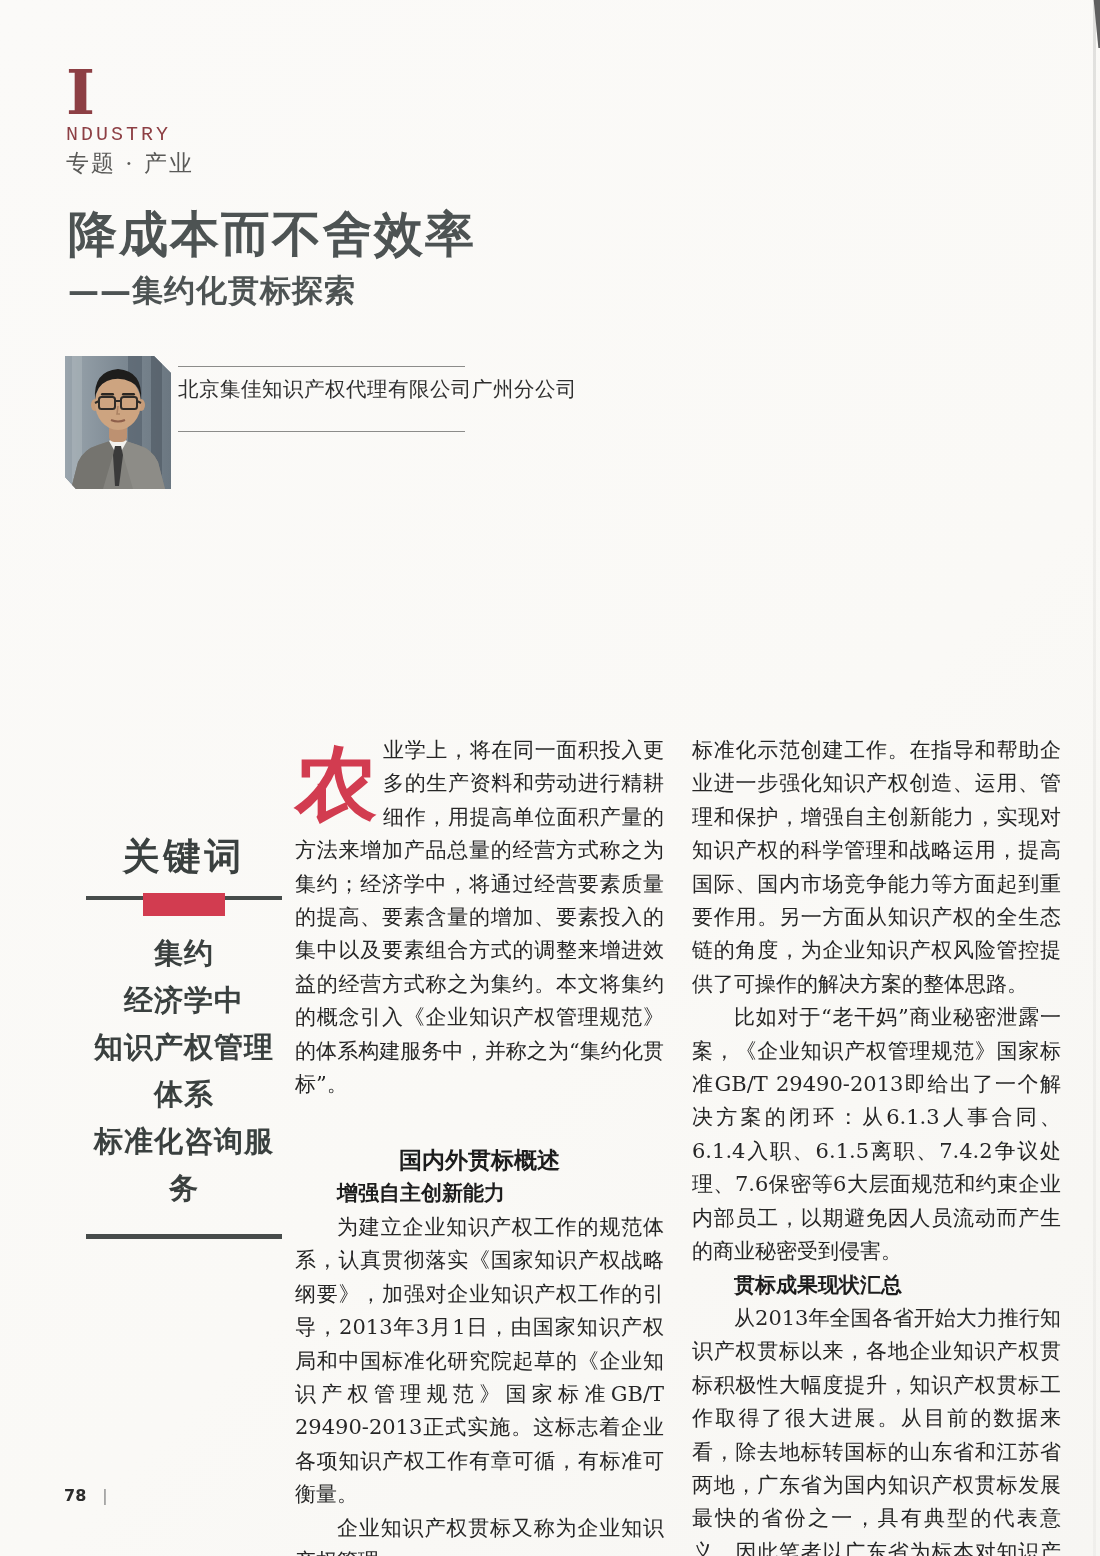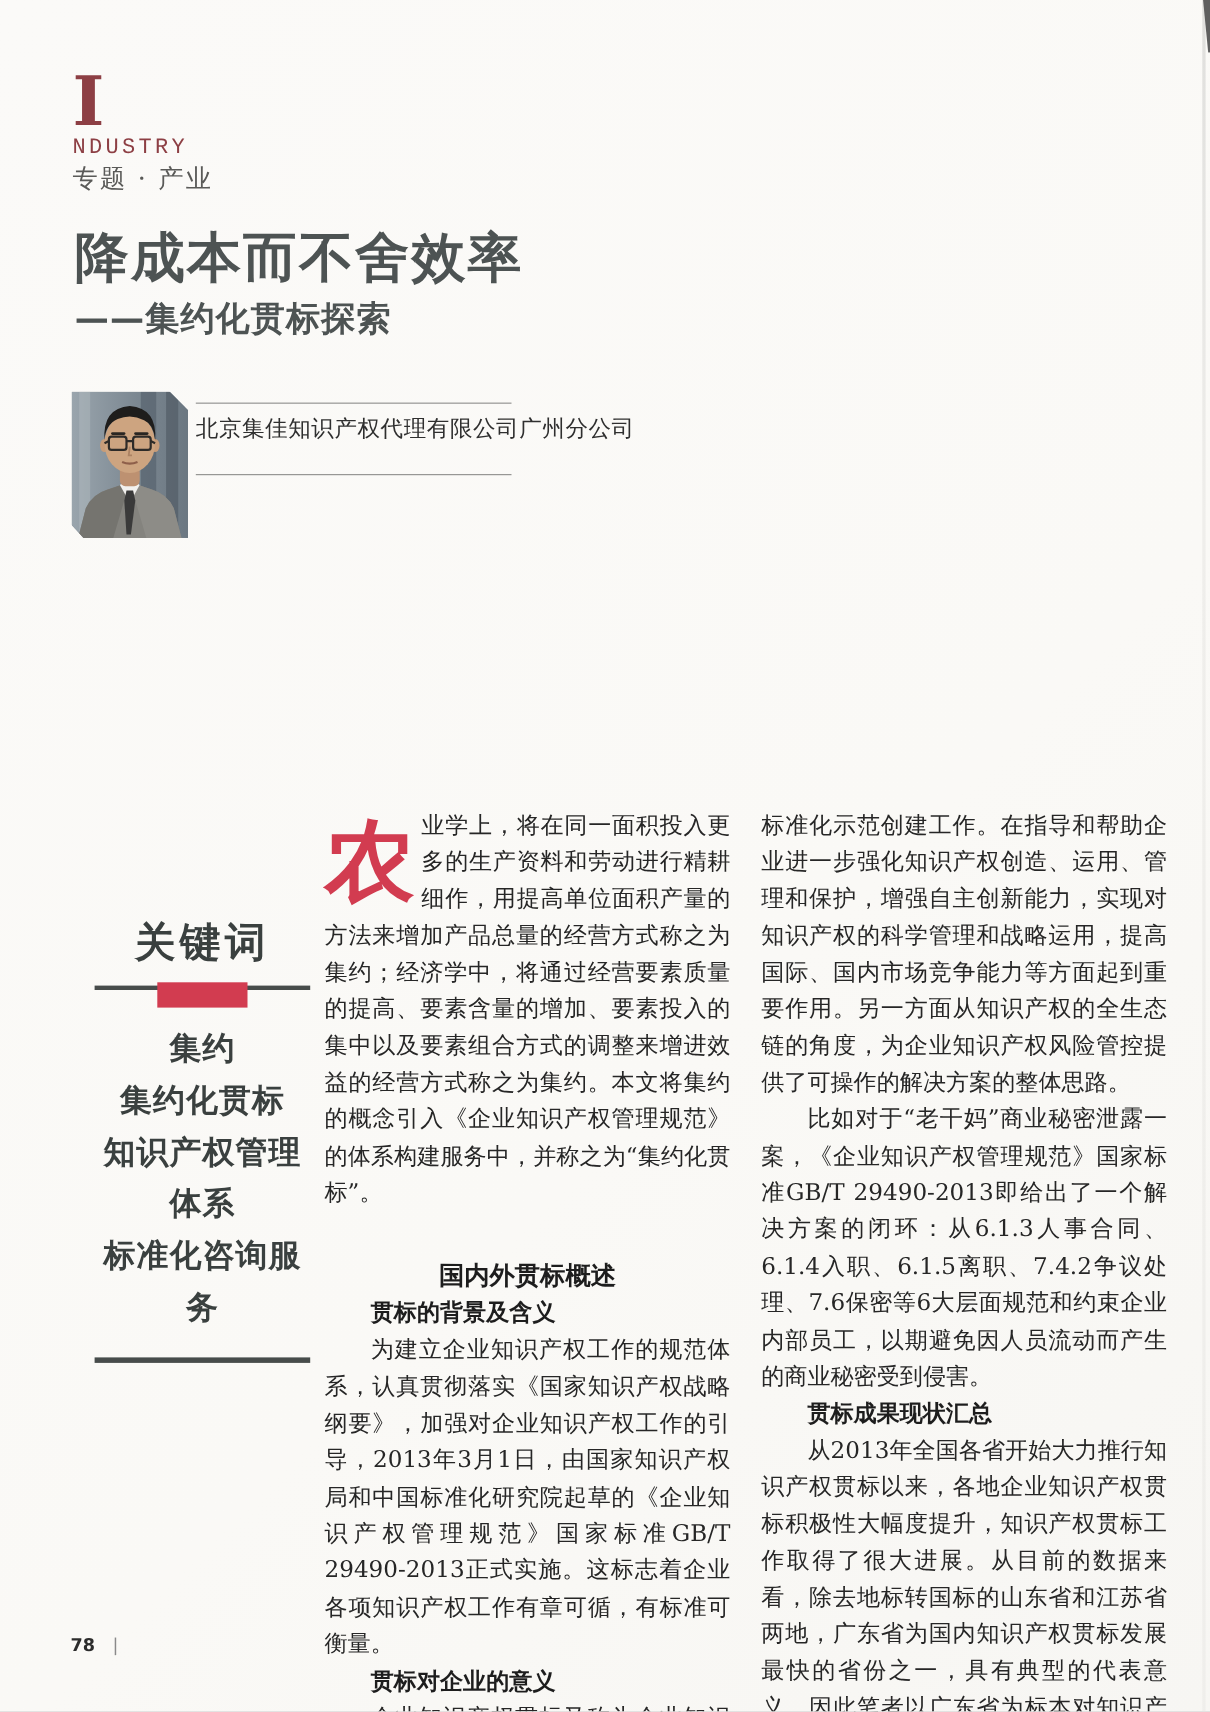--- a/index.html
+++ b/index.html
@@ -177,35 +177,34 @@
     </div>
   </div>
 
   <div class="keywords">
     <div class="kw-heading">关键词</div>
     <div class="kw-rule">
       <div class="kw-accent"></div>
     </div>
     <div class="kw-list">
       <div>集约</div>
-      <div>集约化贯标</div>
+      <div>经济学中</div>
       <div>知识产权管理体系</div>
       <div>标准化咨询服务</div>
     </div>
     <div class="kw-bottom"></div>
   </div>
 
   <div class="body-block">
     <div class="cols">
       <div class="col">
         <p class="flush"><span class="dropcap">农</span><span>业学上，将在同一面积投入更多的生产资料和劳动进行精耕细作，用提高单位面积产量的方法来增加产品总量的经营方式称之为集约；经济学中，将通过经营要素质量的提高、要素含量的增加、要素投入的集中以及要素组合方式的调整来增进效益的经营方式称之为集约。本文将集约的概念引入《企业知识产权管理规范》的体系构建服务中，并称之为“集约化贯标”。</span></p>
         <div class="section-heading">国内外贯标概述</div>
-        <div class="subhead">贯标的背景及含义</div>
+        <div class="subhead">增强自主创新能力</div>
         <p>为建立企业知识产权工作的规范体系，认真贯彻落实《国家知识产权战略纲要》，加强对企业知识产权工作的引导，2013年3月1日，由国家知识产权局和中国标准化研究院起草的《企业知识产权管理规范》国家标准GB/T 29490-2013正式实施。这标志着企业各项知识产权工作有章可循，有标准可衡量。</p>
-        <div class="subhead">贯标对企业的意义</div>
         <p>企业知识产权贯标又称为企业知识产权管理</p>
       </div>
       <div class="col">
         <p class="flush">标准化示范创建工作。在指导和帮助企业进一步强化知识产权创造、运用、管理和保护，增强自主创新能力，实现对知识产权的科学管理和战略运用，提高国际、国内市场竞争能力等方面起到重要作用。另一方面从知识产权的全生态链的角度，为企业知识产权风险管控提供了可操作的解决方案的整体思路。</p>
         <p>比如对于“老干妈”商业秘密泄露一案，《企业知识产权管理规范》国家标准GB/T 29490-2013即给出了一个解决方案的闭环：从6.1.3人事合同、6.1.4入职、6.1.5离职、7.4.2争议处理、7.6保密等6大层面规范和约束企业内部员工，以期避免因人员流动而产生的商业秘密受到侵害。</p>
         <div class="subhead">贯标成果现状汇总</div>
         <p>从2013年全国各省开始大力推行知识产权贯标以来，各地企业知识产权贯标积极性大幅度提升，知识产权贯标工作取得了很大进展。从目前的数据来看，除去地标转国标的山东省和江苏省两地，广东省为国内知识产权贯标发展最快的省份之一，具有典型的代表意义，因此笔者以广东省为标本对知识产权贯标数据进行了汇总统计：</p>
       </div>
     </div>
   </div>

